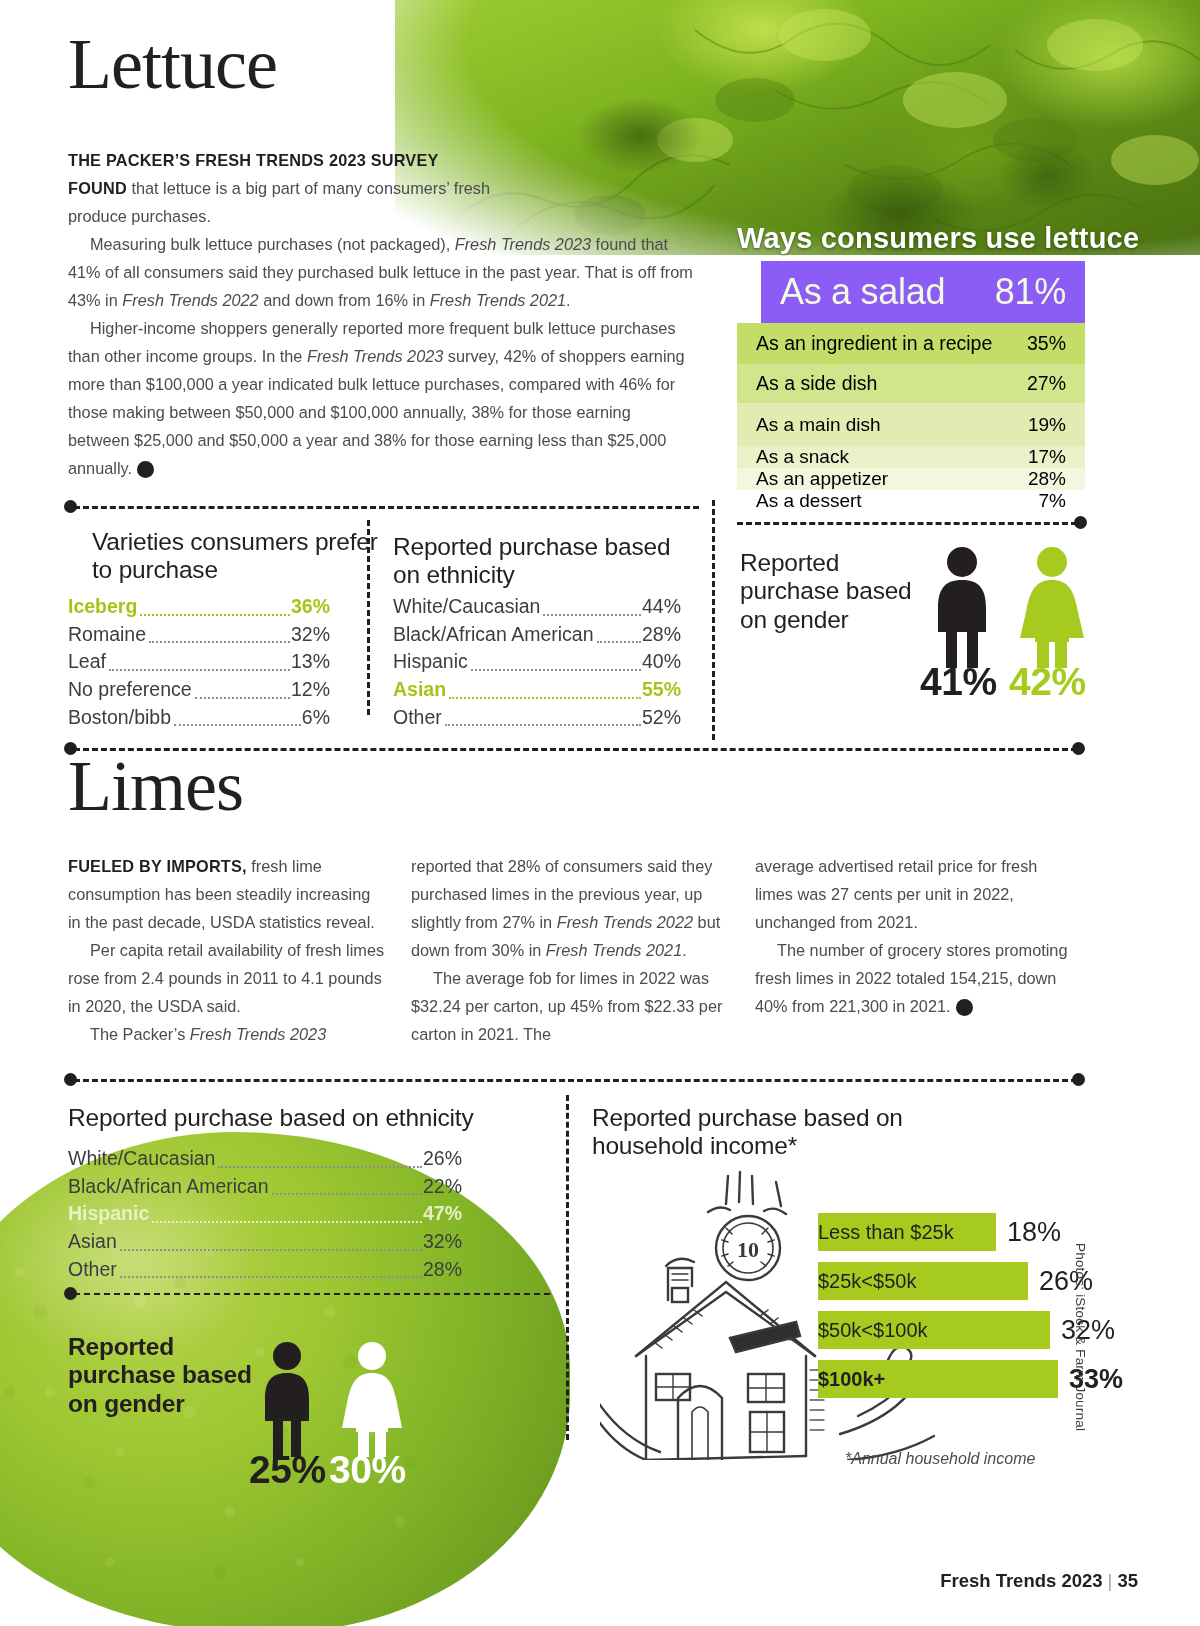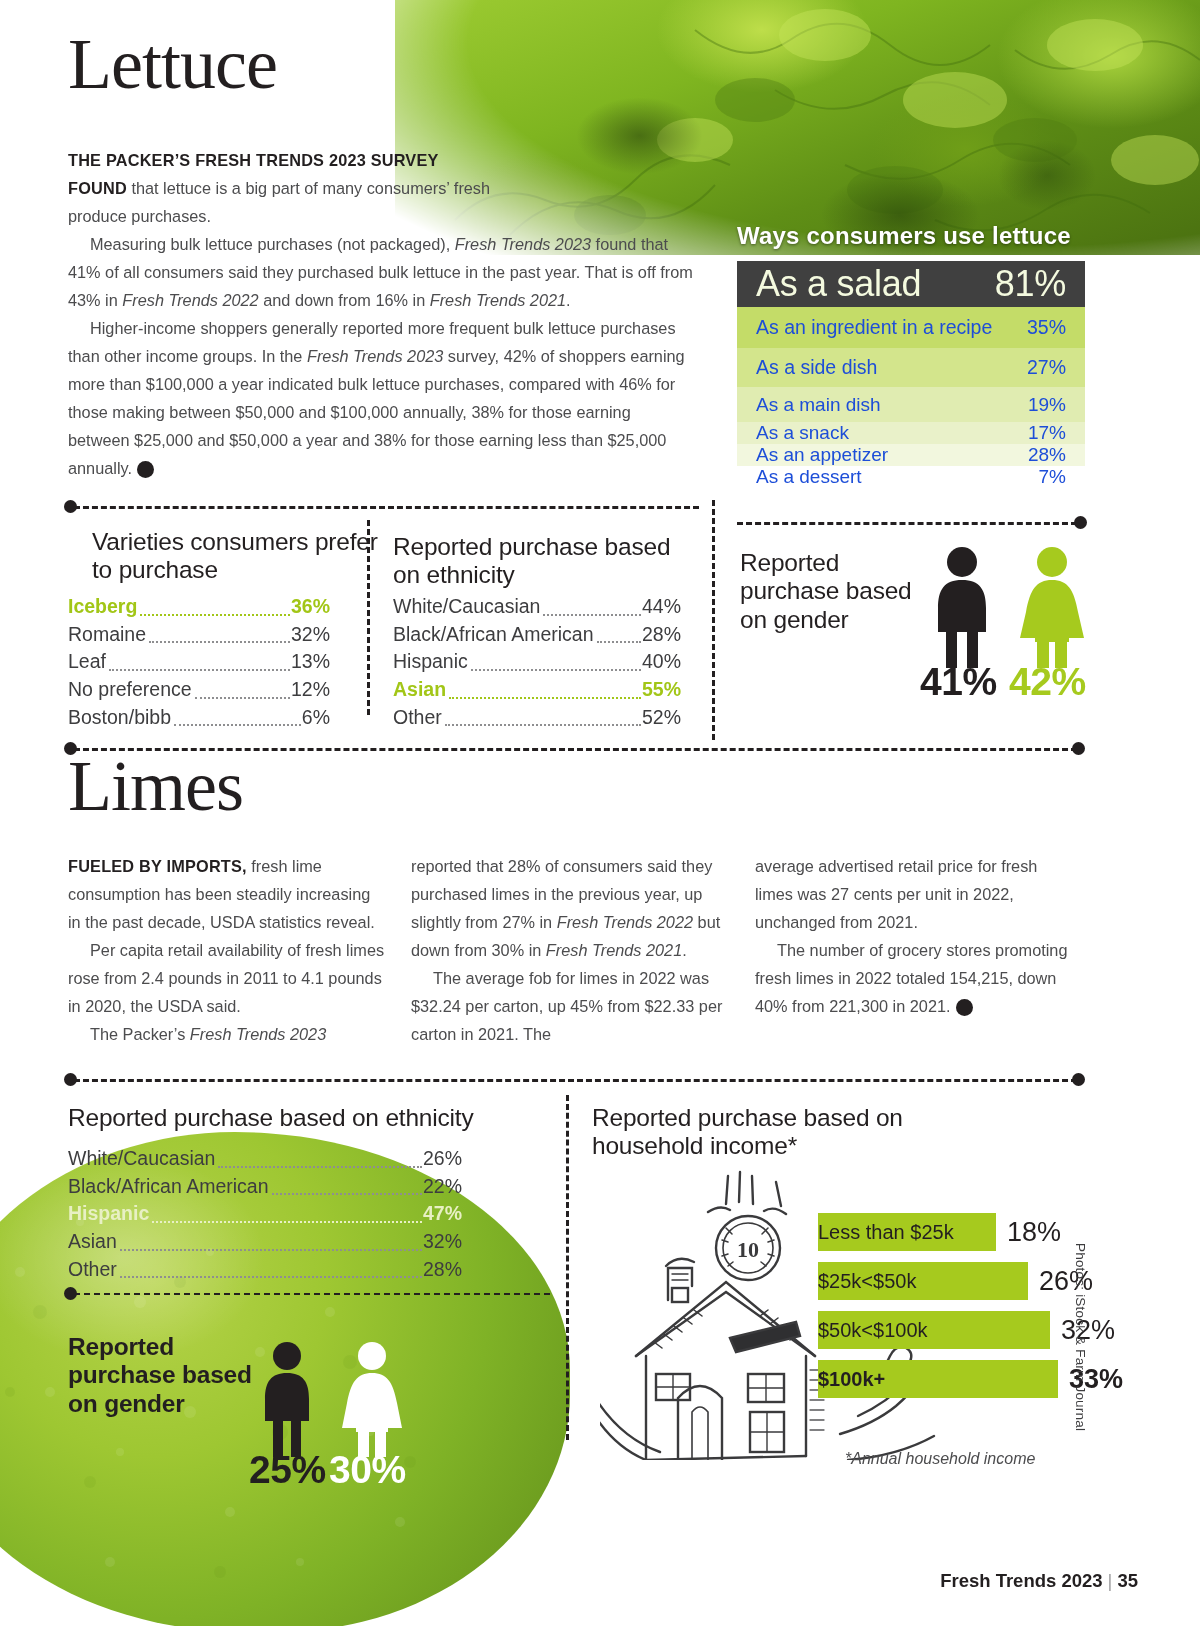--- a/index.html
+++ b/index.html
@@ -91,31 +91,31 @@
     border-bottom: 2.6px dotted #8e8e90; height: 0;
   }
   .leader-row .val { flex: 0 0 auto; }
   .leader-row.hl { color:#a2c617; font-weight:bold; }
   .leader-row.hl .dots { border-bottom-color:#a2c617; }
   .leader-row.hl-white { color:#e8f0c4; font-weight:bold; }
   .leader-row.hl-white .dots { border-bottom-color:#e8f0c4; }
 
   
   .ways-title {
-    position:absolute; color:#fff; font-weight:bold; font-size:24px;
+    position:absolute; color:#fff; font-weight:bold; font-size:29px;
     letter-spacing:.2px;
     text-shadow: 0 1px 3px rgba(0,0,0,.45);
   }
   .ways-table { position:absolute; }
   .ways-row { display:flex; align-items:center; justify-content:space-between; }
   .ways-row.top {
-    background:#404040; color:#f4fadf; height:46px; padding: 0 19px;
-    font-size: 36px; letter-spacing:-.3px;
-  }
-  .ways-row.r { color:#1d4ed8; padding: 0 19px; }
+    background:#8b5cf6; color:#f4fadf; height:62px; padding: 0 19px;
+    font-size: 36px; letter-spacing:-.3px;margin-left:24px;
+  }
+  .ways-row.r { color:#000000; padding: 0 19px; }
 
   
   .ppl { position:absolute; }
   .pct-big { font-size:39px; font-weight:bold; letter-spacing:-.5px; }
 
   
   .bar-row { position:absolute; display:flex; align-items:center; }
   .bar {
     background:#a6ca1e; height:38px; display:flex; align-items:center;
     font-size:20px; color:#231f20;
@@ -239,21 +239,21 @@
       <span>81%</span>
     </div>
     <div class="ways-row r" style="background:#c4dc68;height:41px;font-size:19.5px;">
       <span>As an ingredient in a recipe</span>
       <span>35%</span>
     </div>
     <div class="ways-row r" style="background:#d3e58c;height:39px;font-size:19.5px;">
       <span>As a side dish</span>
       <span>27%</span>
     </div>
-    <div class="ways-row r" style="background:#e0ecb1;height:35px;font-size:19px;">
+    <div class="ways-row r" style="background:#e0ecb1;height:43px;font-size:19px;">
       <span>As a main dish</span>
       <span>19%</span>
     </div>
     <div class="ways-row r" style="background:#e9f1c9;height:22px;font-size:19px;">
       <span>As a snack</span>
       <span>17%</span>
     </div>
     <div class="ways-row r" style="background:#f2f7de;height:22px;font-size:19px;">
       <span>As an appetizer</span>
       <span>28%</span>

